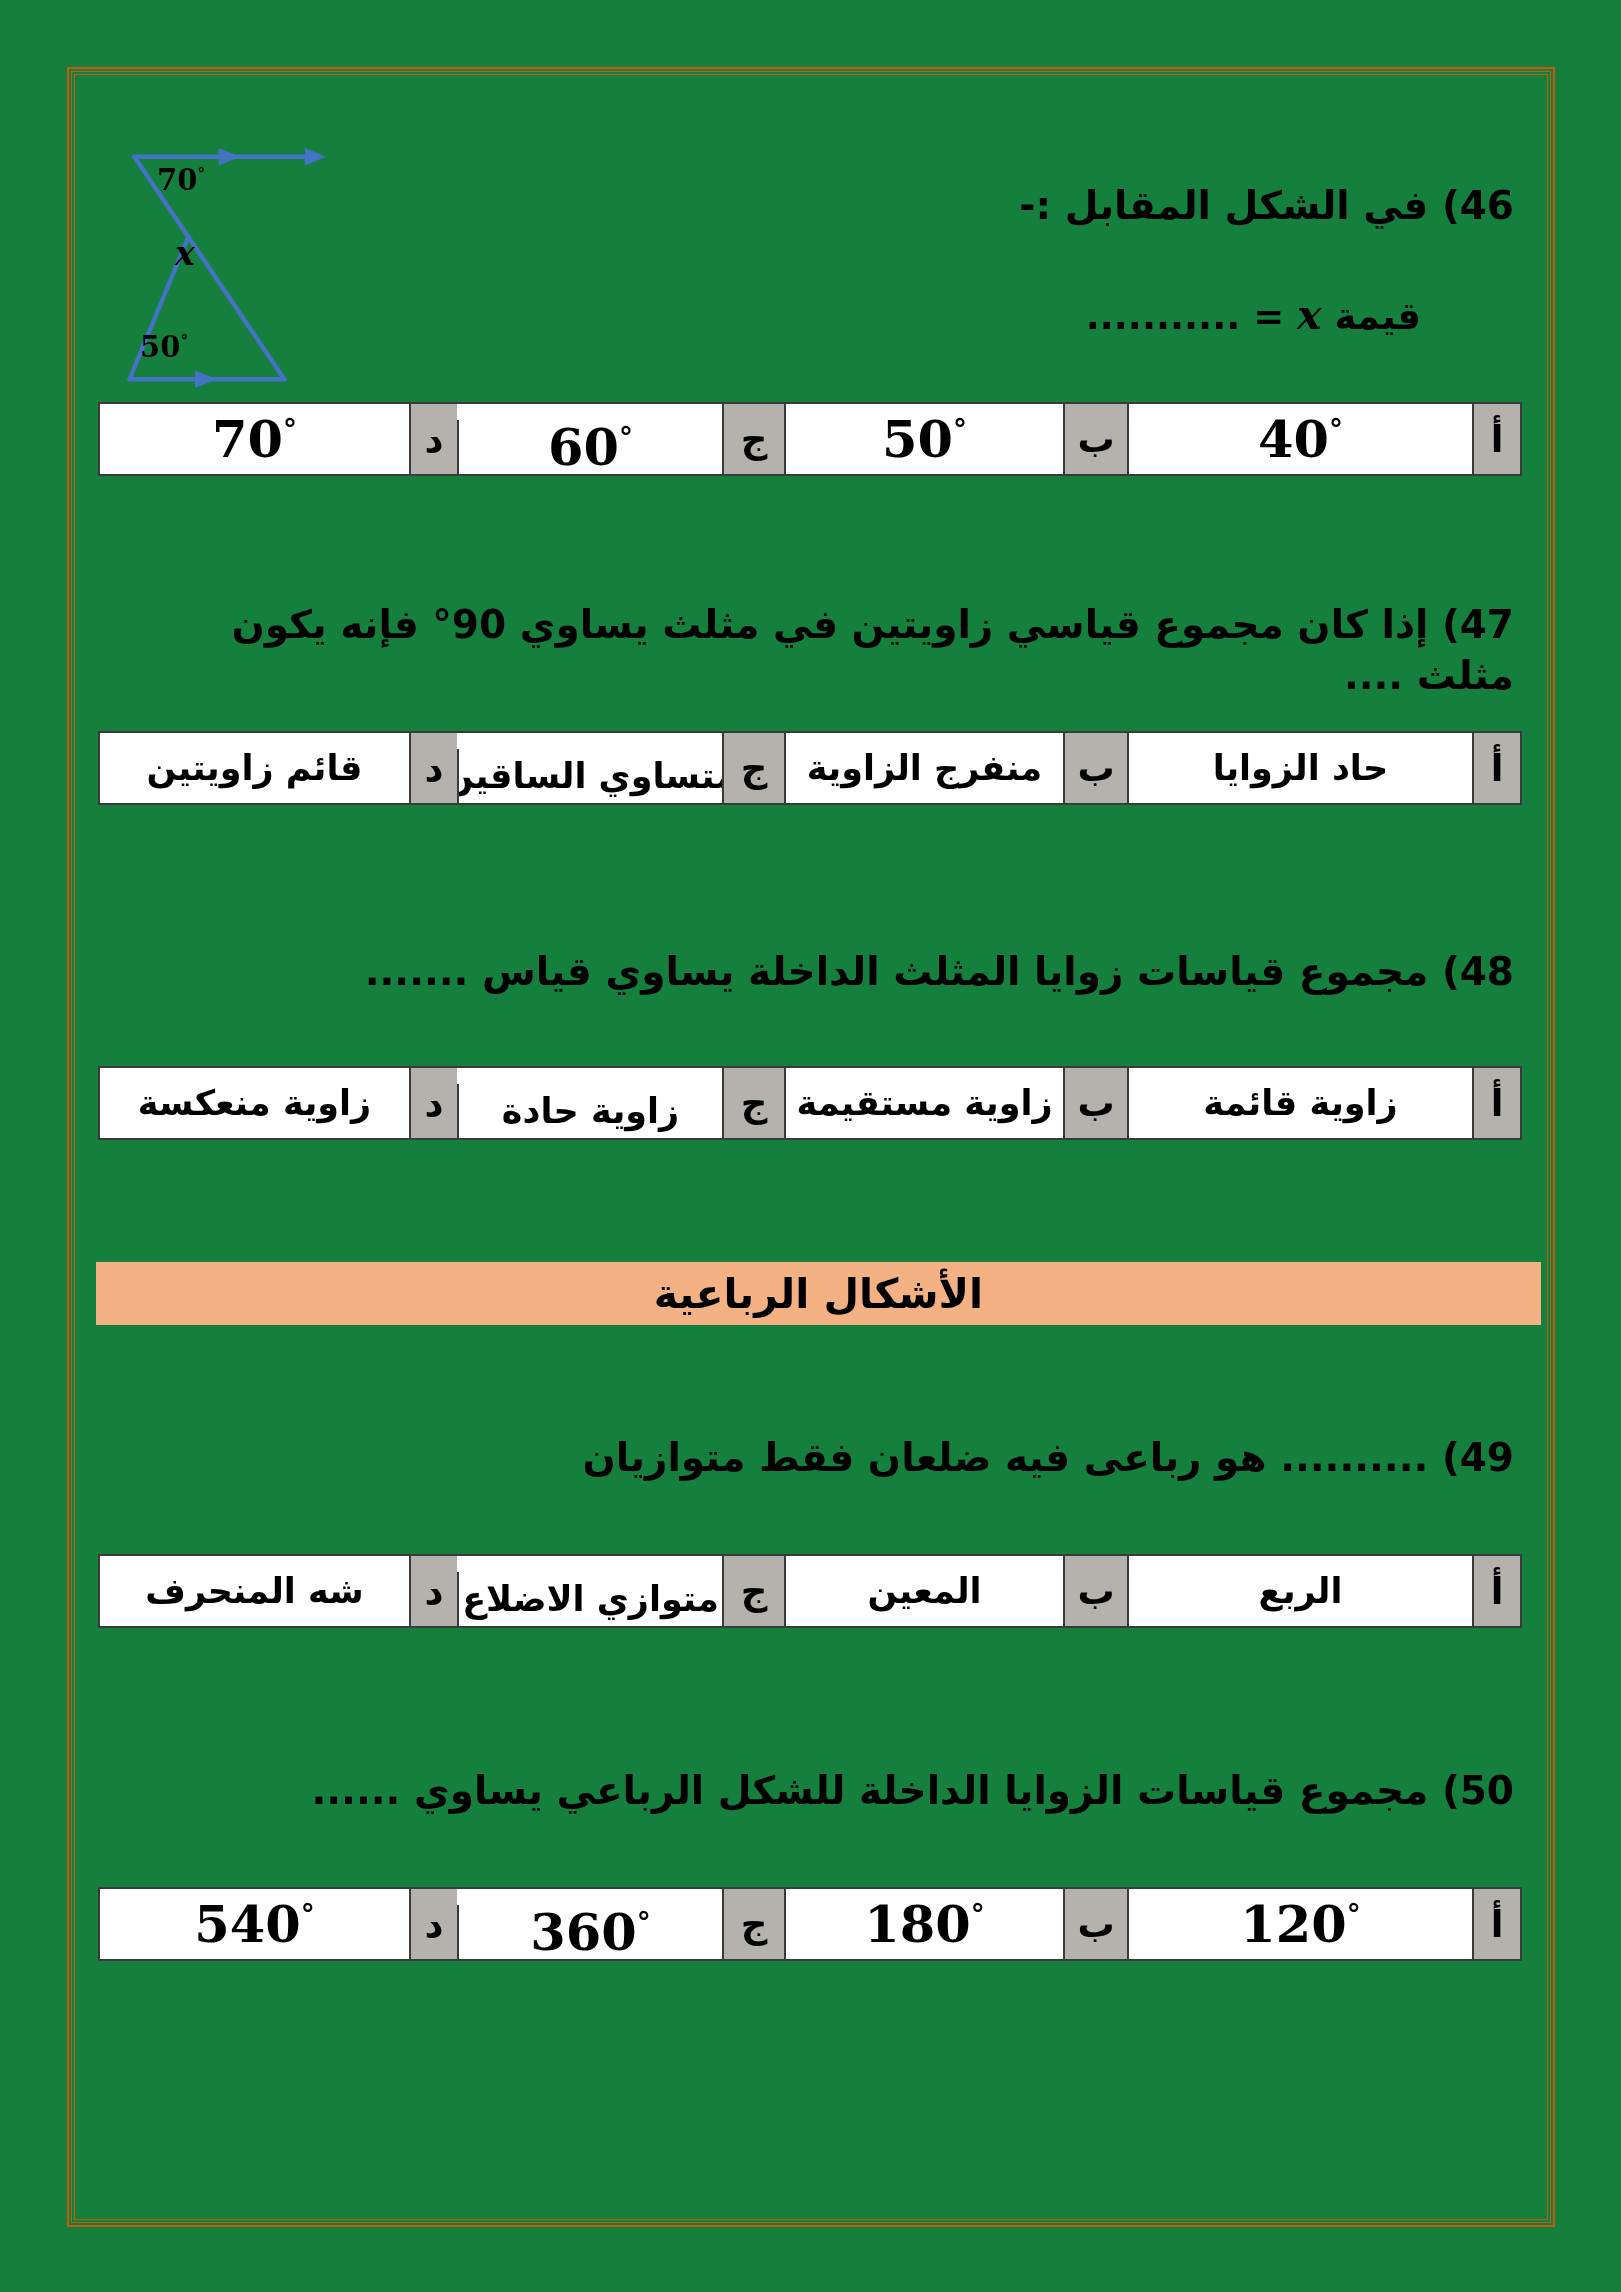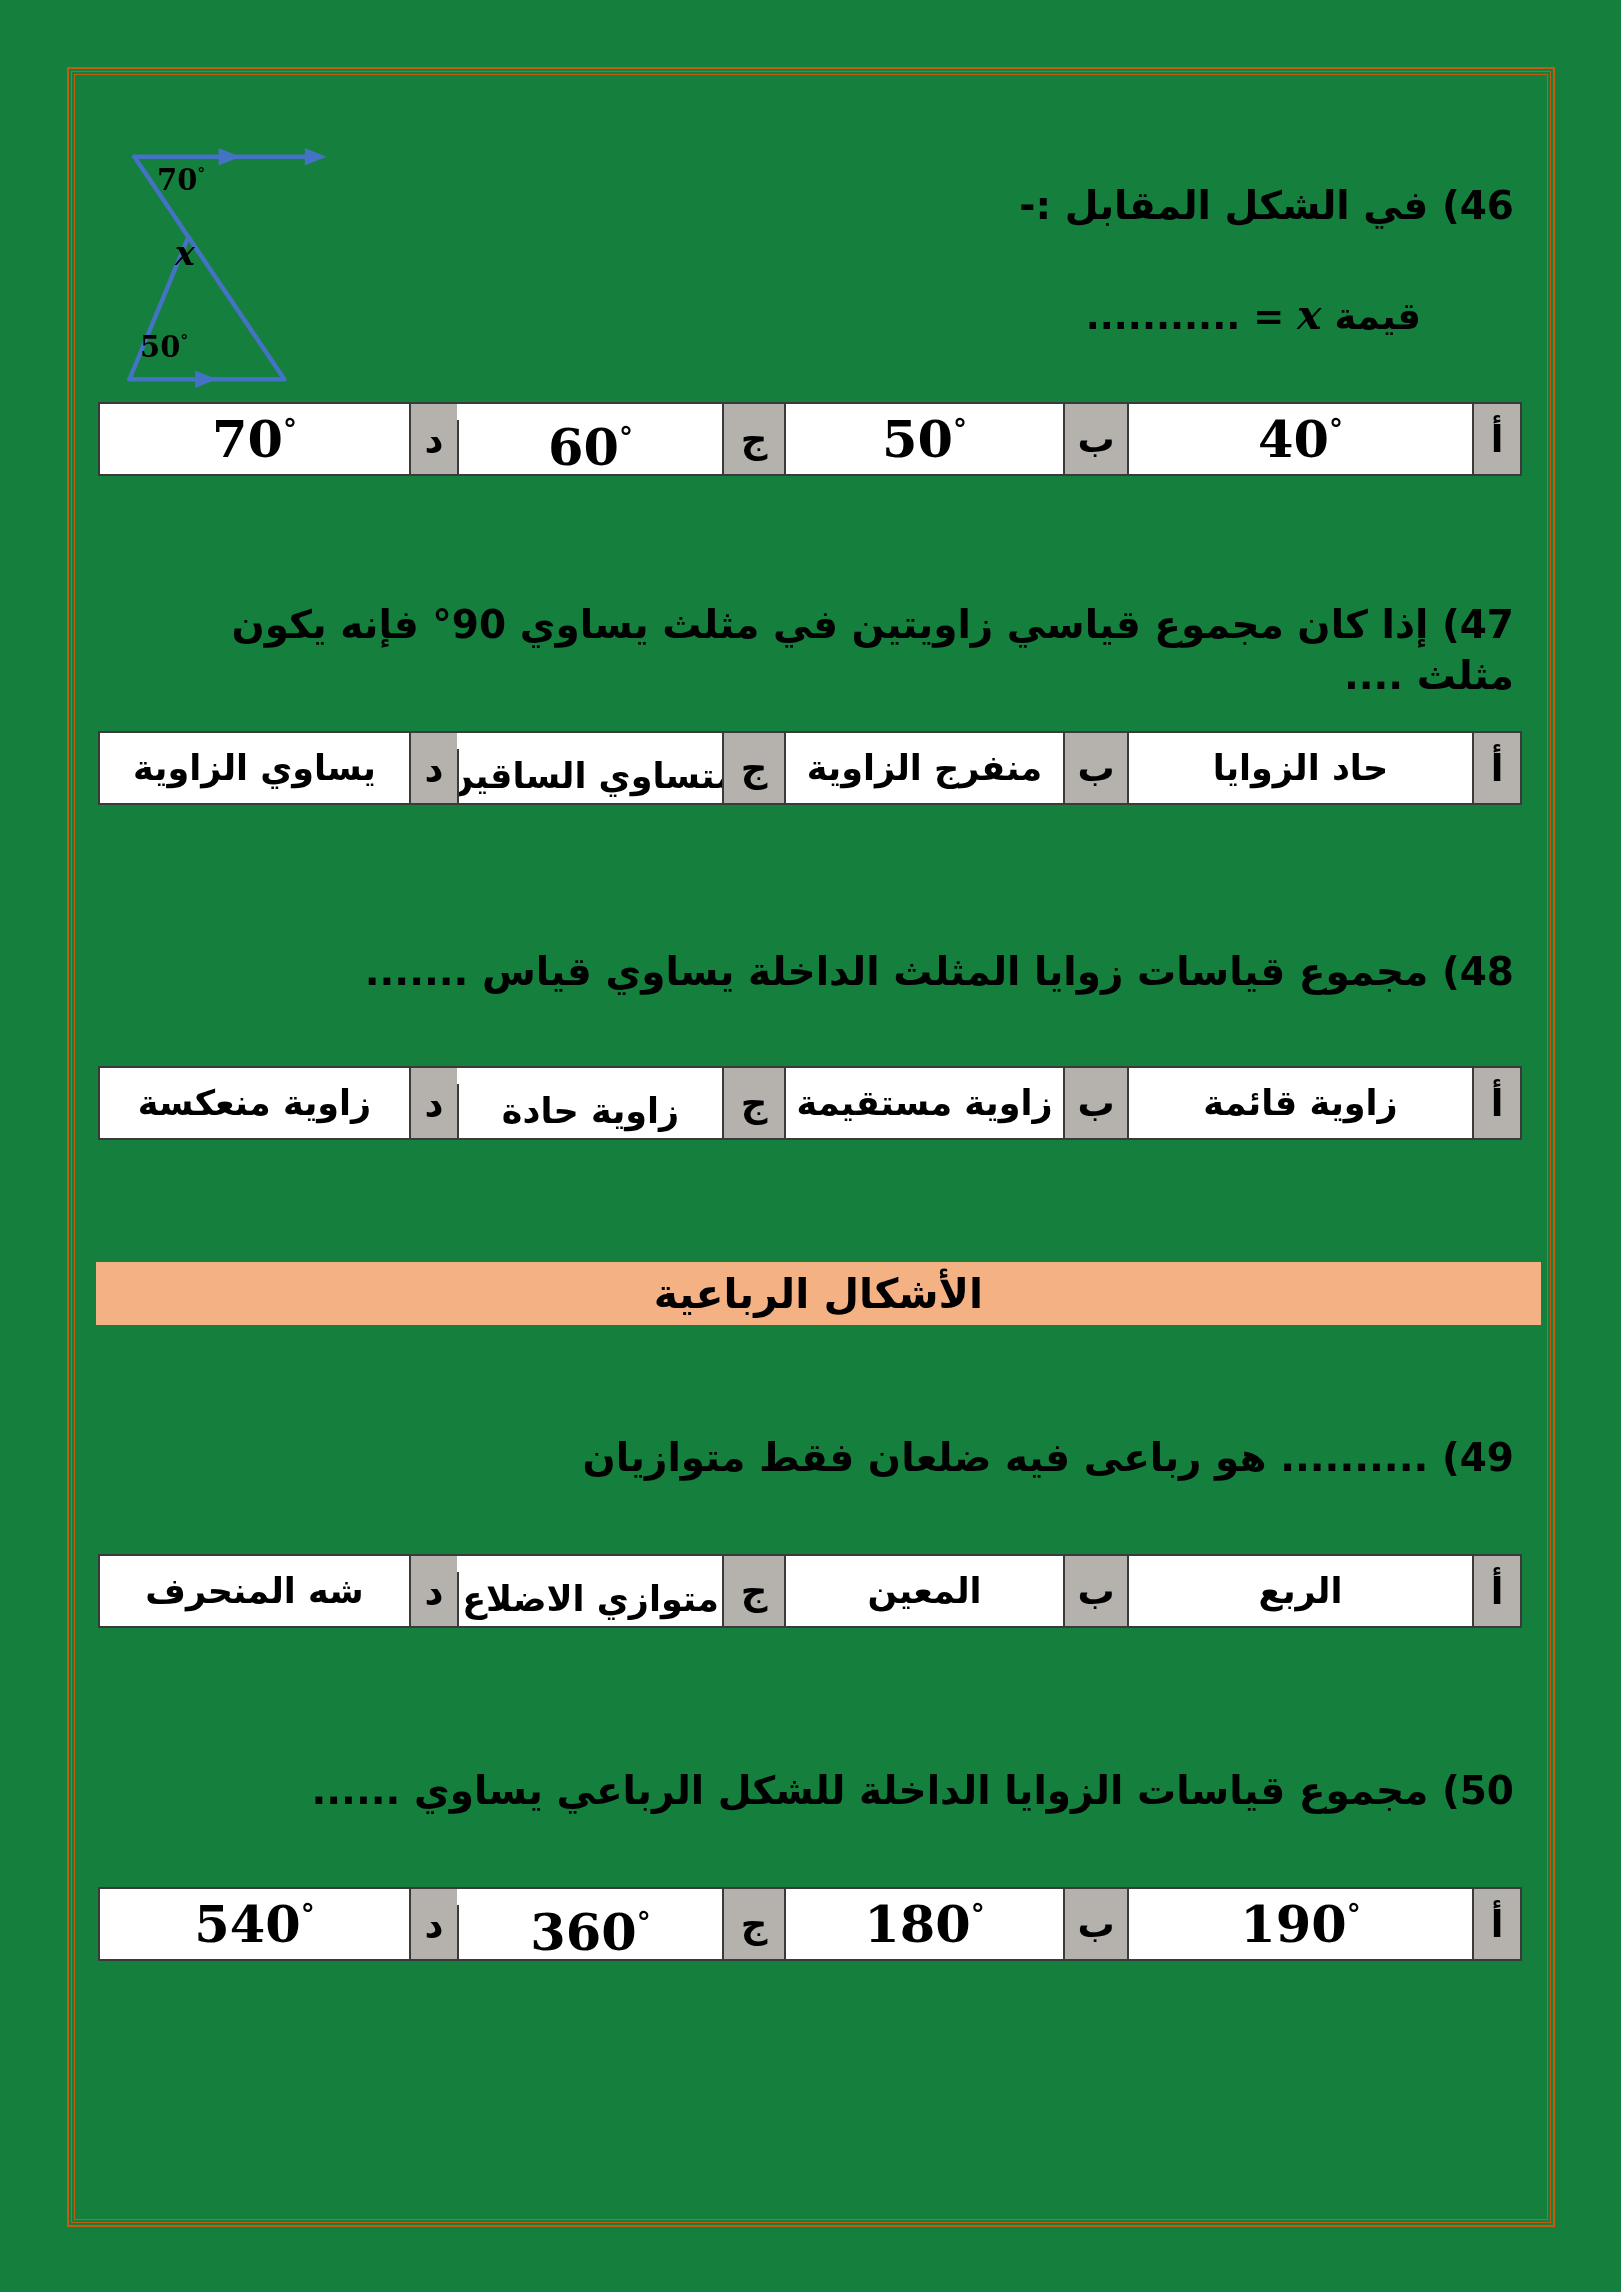--- a/index.html
+++ b/index.html
@@ -154,21 +154,21 @@
     <div class="cell letter lt3">
         <span>ج</span>
       </div>
     <div class="cell ans an3">
         <span class="opt">متساوي الساقين</span>
       </div>
     <div class="cell letter lt4">
         <span>د</span>
       </div>
     <div class="cell ans an4">
-        <span class="opt">يساوي الزاوية</span>
+        <span class="opt">قائم زاويتين</span>
       </div>
   </div>
 
   <div class="q" style="top:947px;">48) مجموع قياسات زوايا المثلث الداخلة يساوي قياس .......</div>
   <div class="atable" style="top:1066px;">
     <div class="cell letter lt1">
         <span>أ</span>
       </div>
     <div class="cell ans an1">
         <span class="opt">زاوية قائمة</span>
@@ -224,21 +224,21 @@
         <span class="opt">شه المنحرف</span>
       </div>
   </div>
 
   <div class="q" style="top:1766px;">50) مجموع قياسات الزوايا الداخلة للشكل الرباعي يساوي ......</div>
   <div class="atable" style="top:1887px;">
     <div class="cell letter lt1">
         <span>أ</span>
       </div>
     <div class="cell ans num an1">
-        <span class="opt"><span>190</span><sup>°</sup></span>
+        <span class="opt"><span>120</span><sup>°</sup></span>
       </div>
     <div class="cell letter lt2">
         <span>ب</span>
       </div>
     <div class="cell ans num an2">
         <span class="opt"><span>180</span><sup>°</sup></span>
       </div>
     <div class="cell letter lt3">
         <span>ج</span>
       </div>

